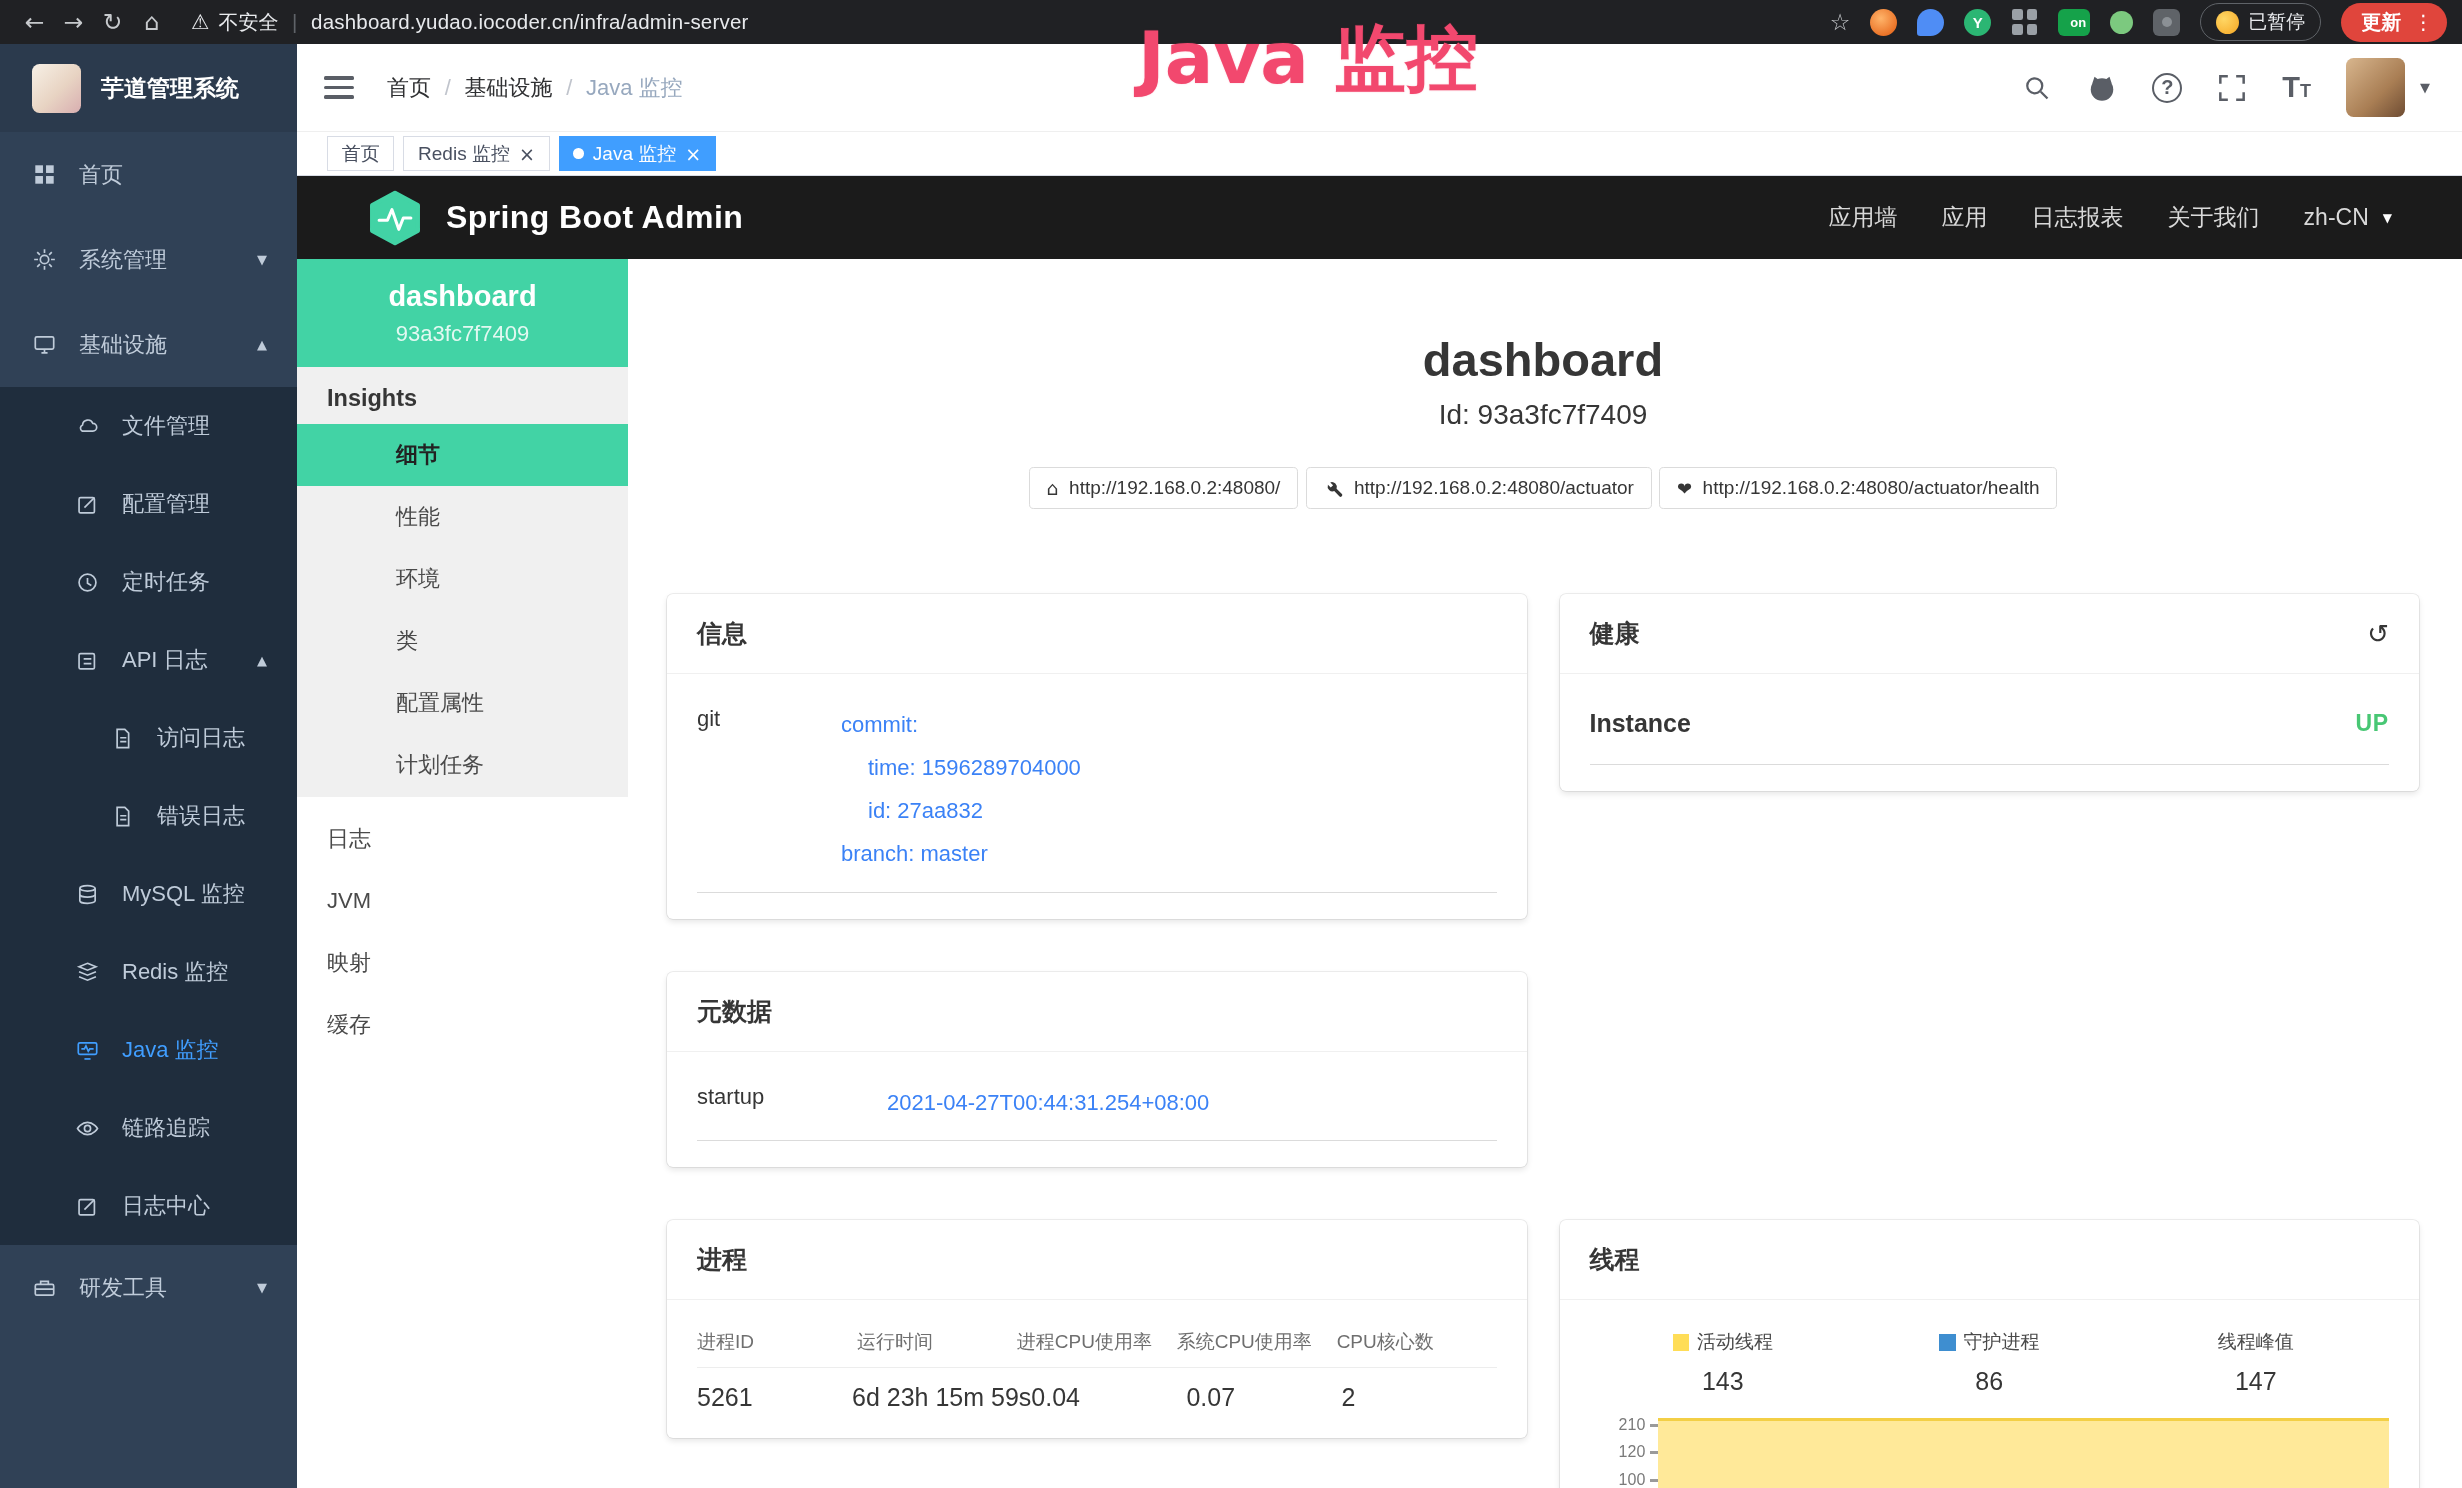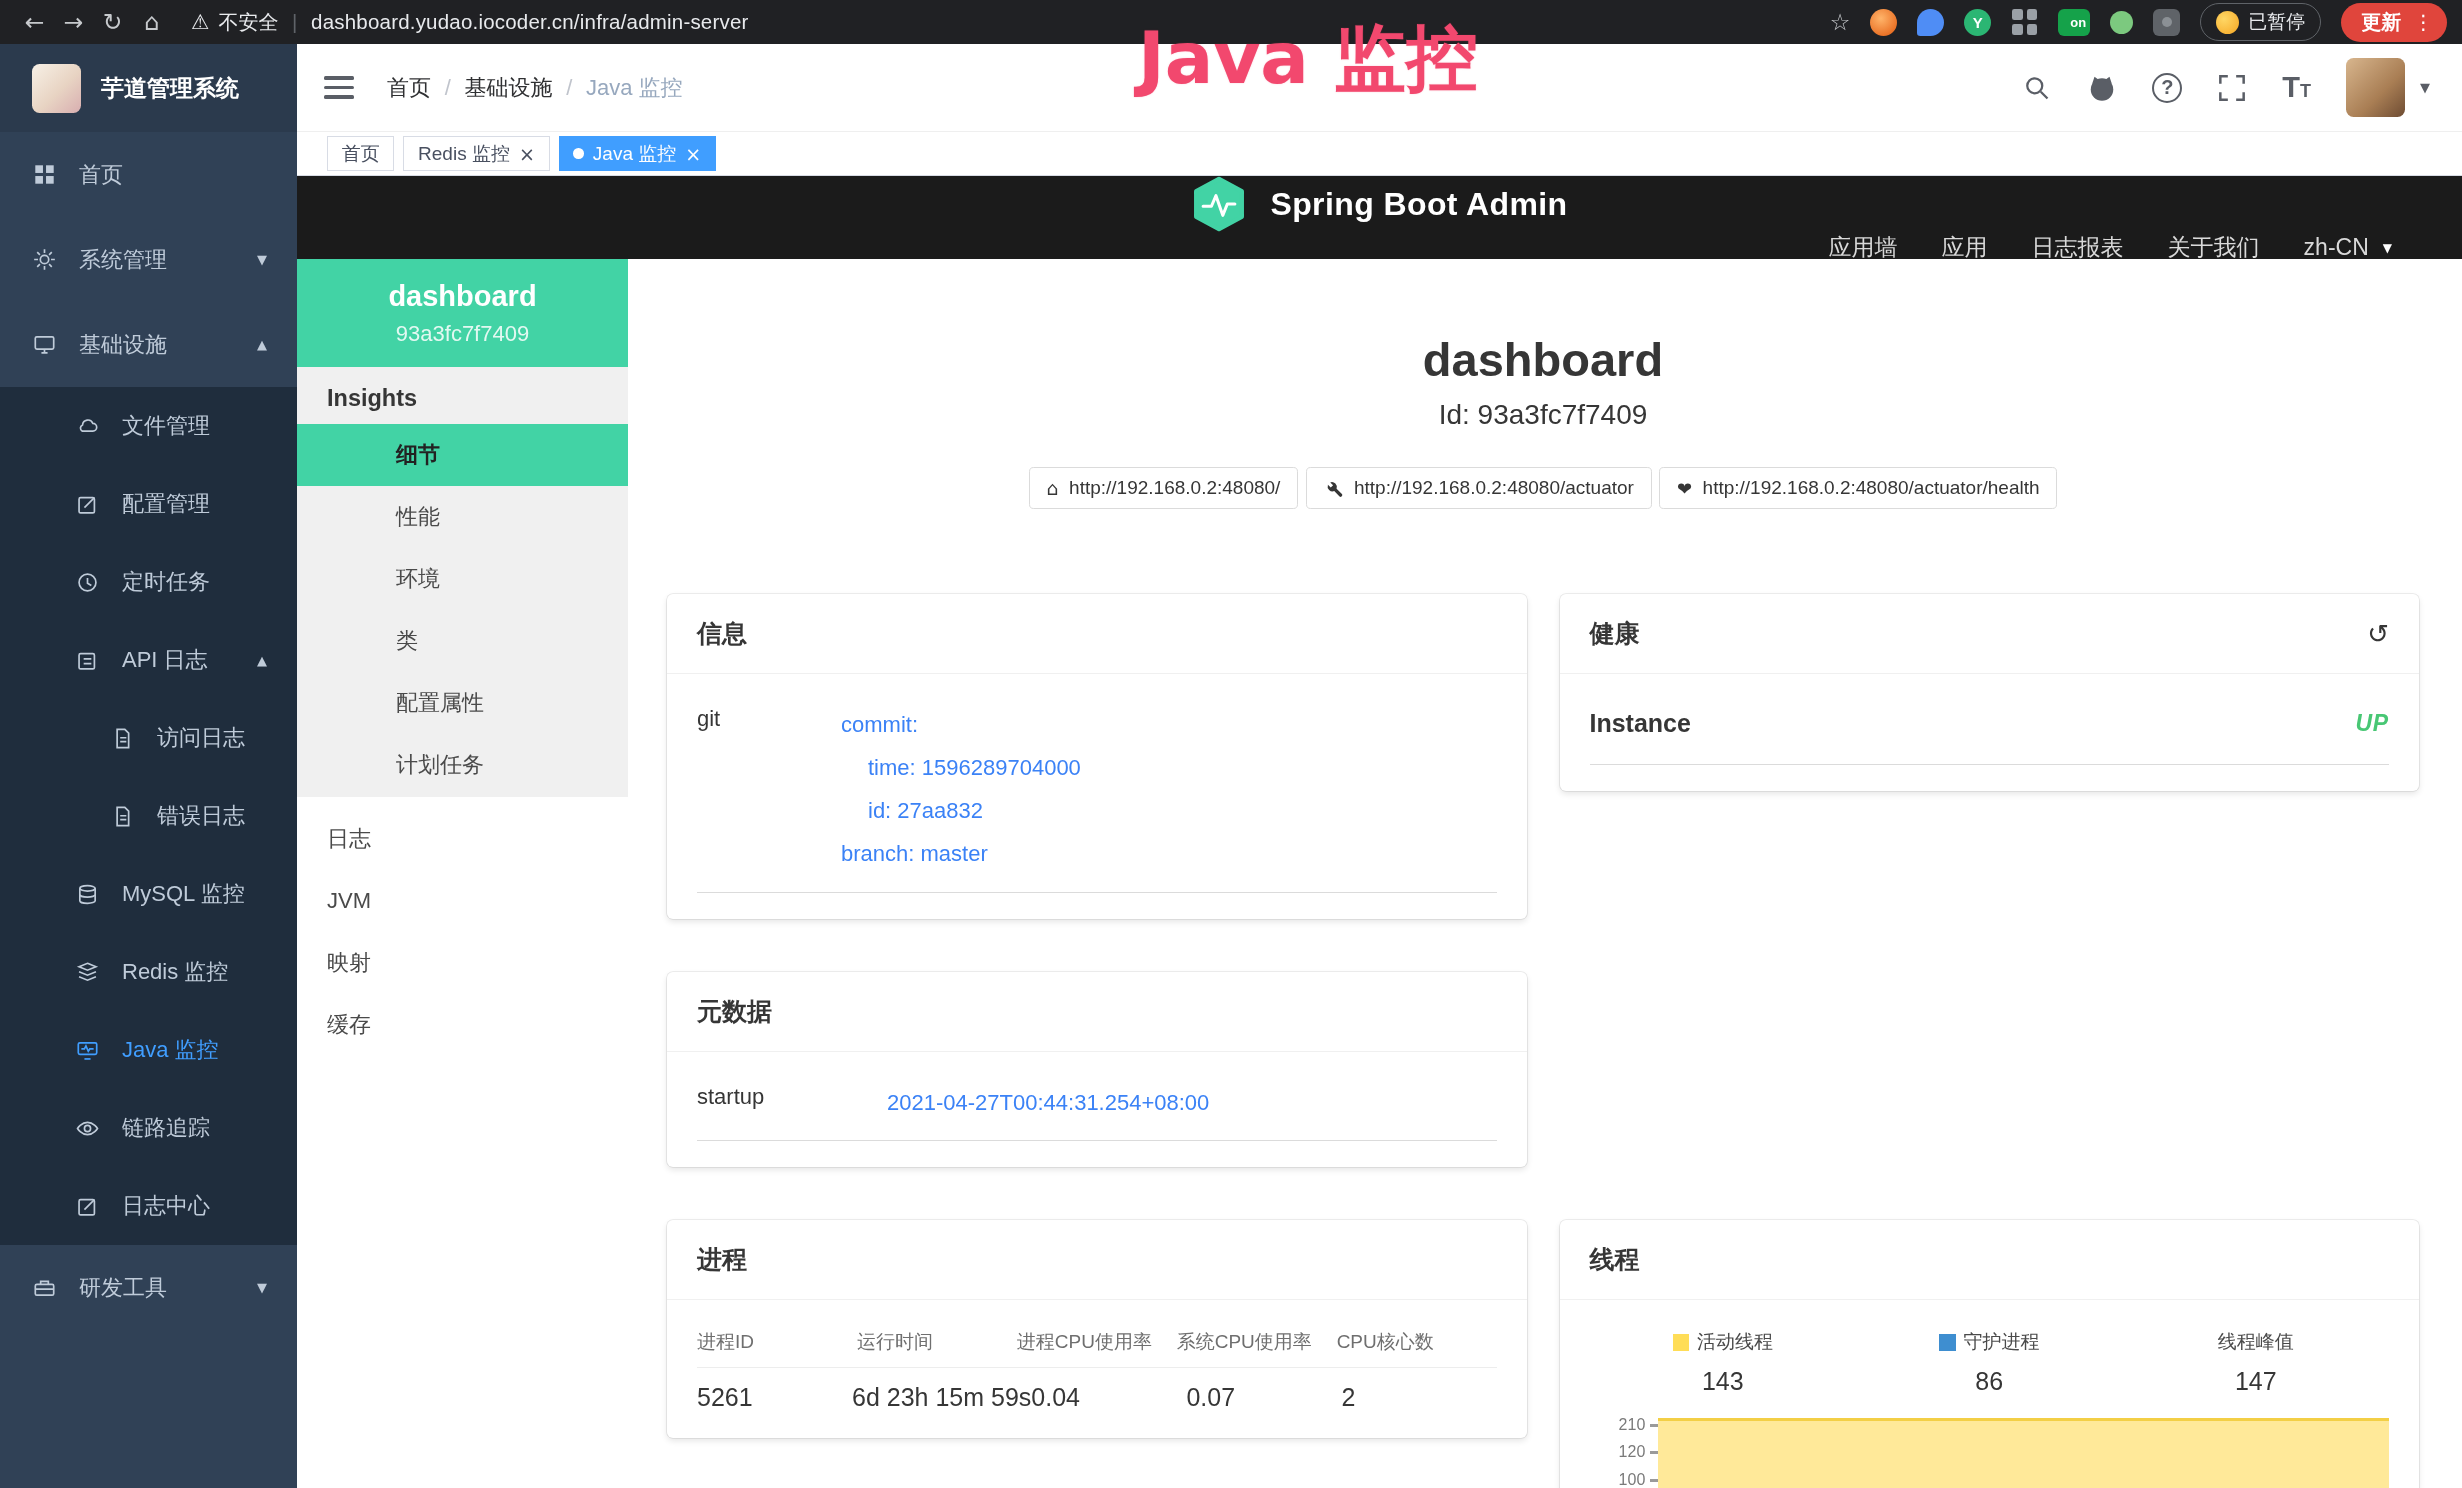--- a/index.html
+++ b/index.html
@@ -85,21 +85,21 @@
   .tags { height:44px; background:#fff; border-bottom:1.5px solid #d8dce5; display:flex; align-items:center;
           gap:9px; padding-left:30px; }
   .tag { height:35px; display:flex; align-items:center; gap:9px; padding:0 13.7px; border:1.5px solid #d8dce5;
          background:#fff; color:#495060; font-size:19px; cursor:pointer; white-space:nowrap; }
   .tag .dot { width:10.6px; height:10.6px; border-radius:50%; background:#fff; }
   .tag .close { font-size:19px; }
   .tag.active { background:#409eff; border-color:#409eff; color:#fff; }
 
   
   .sba { flex:1; display:flex; flex-direction:column; min-height:0; }
-  .sba-header { height:83px; background:#1b1b1b; display:flex; align-items:center; padding:0 70px;flex-direction:column; }
+  .sba-header { height:83px; background:#1b1b1b; display:flex; align-items:center; padding:0 70px; }
   .sba-brand { display:flex; align-items:center; gap:23px; }
   .sba-logo { width:56px; height:56px; }
   .sba-title { color:#fff; font-size:32px; font-weight:bold; letter-spacing:0.4px; }
   .sba-nav { margin-left:auto; display:flex; align-items:center; gap:44px; color:#d9d9d9; font-size:23px; }
   .sba-nav .caret { font-size:12px; color:#fff; margin-left:-30px; }
 
   .sba-body { flex:1; display:flex; min-height:0; overflow:hidden; }
   .sidenav { width:331px; flex-shrink:0; background:#fff; }
   .inst-head { background:#42d3a5; text-align:center; color:#fff; padding:21px 0 20px; }
   .inst-name { font-size:29px; font-weight:bold; }
@@ -133,21 +133,21 @@
 
   .kv-row { display:flex; border-bottom:1.5px solid #dbdbdb; padding-bottom:16.7px; }
   .kv-key { width:144px; flex-shrink:0; font-size:22px; color:#363636; padding-top:3px; }
   .kv-key.w250 { width:190px; }
   .kv-val { font-size:22px; color:#3b82f6; line-height:43px; }
   .indent { padding-left:27px; }
 
   .health-row { display:flex; justify-content:space-between; align-items:center;
                 border-bottom:1.5px solid #dbdbdb; padding:6px 0 26px; }
   .health-label { font-size:25px; font-weight:bold; color:#363636; }
-  .up { color:#48c774; font-weight:bold; font-size:23px; letter-spacing:0.8px;font-style:italic; }
+  .up { color:#48c774; font-weight:bold; font-size:23px; letter-spacing:0.8px; }
 
   .ptable .pt-h { display:flex; border-bottom:1.5px solid #ededed; padding-bottom:12px; }
   .ptable .pt-v { display:flex; padding-top:15px; }
   .pcell { flex:1; text-align:left; white-space:nowrap; }
   .pt-h .pcell { font-size:19px; color:#6f6f6f; }
   .pt-v .pcell { font-size:25px; color:#363636; }
 
   .legend { display:flex; }
   .leg { flex:1; text-align:center; }
   .leg-top { display:flex; align-items:center; justify-content:center; gap:7.6px; font-size:19px; color:#4a4a4a; }

